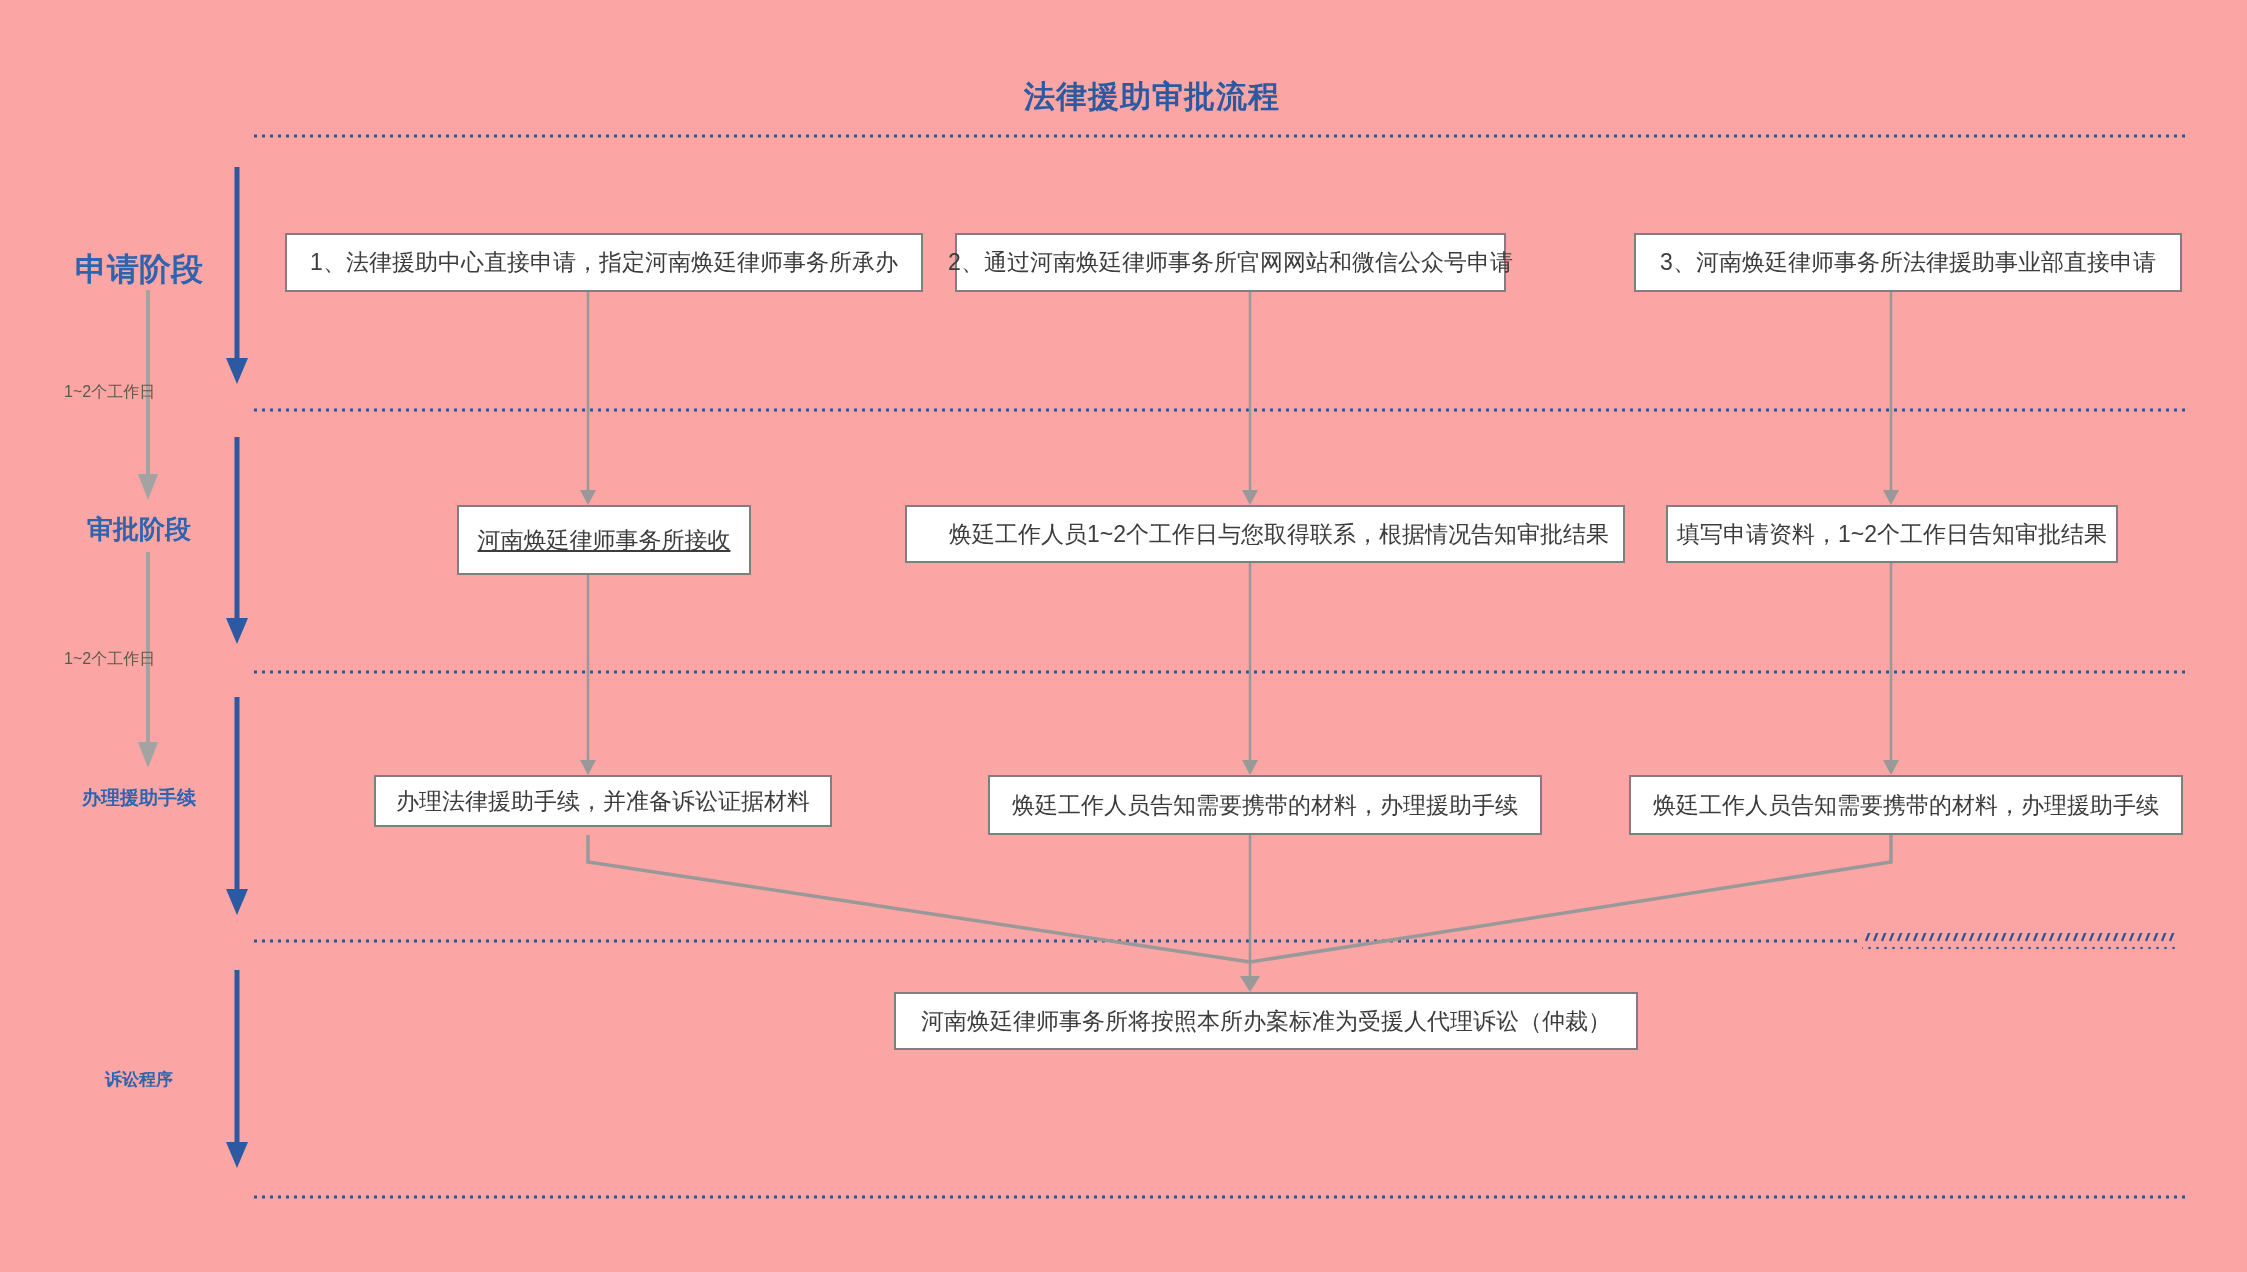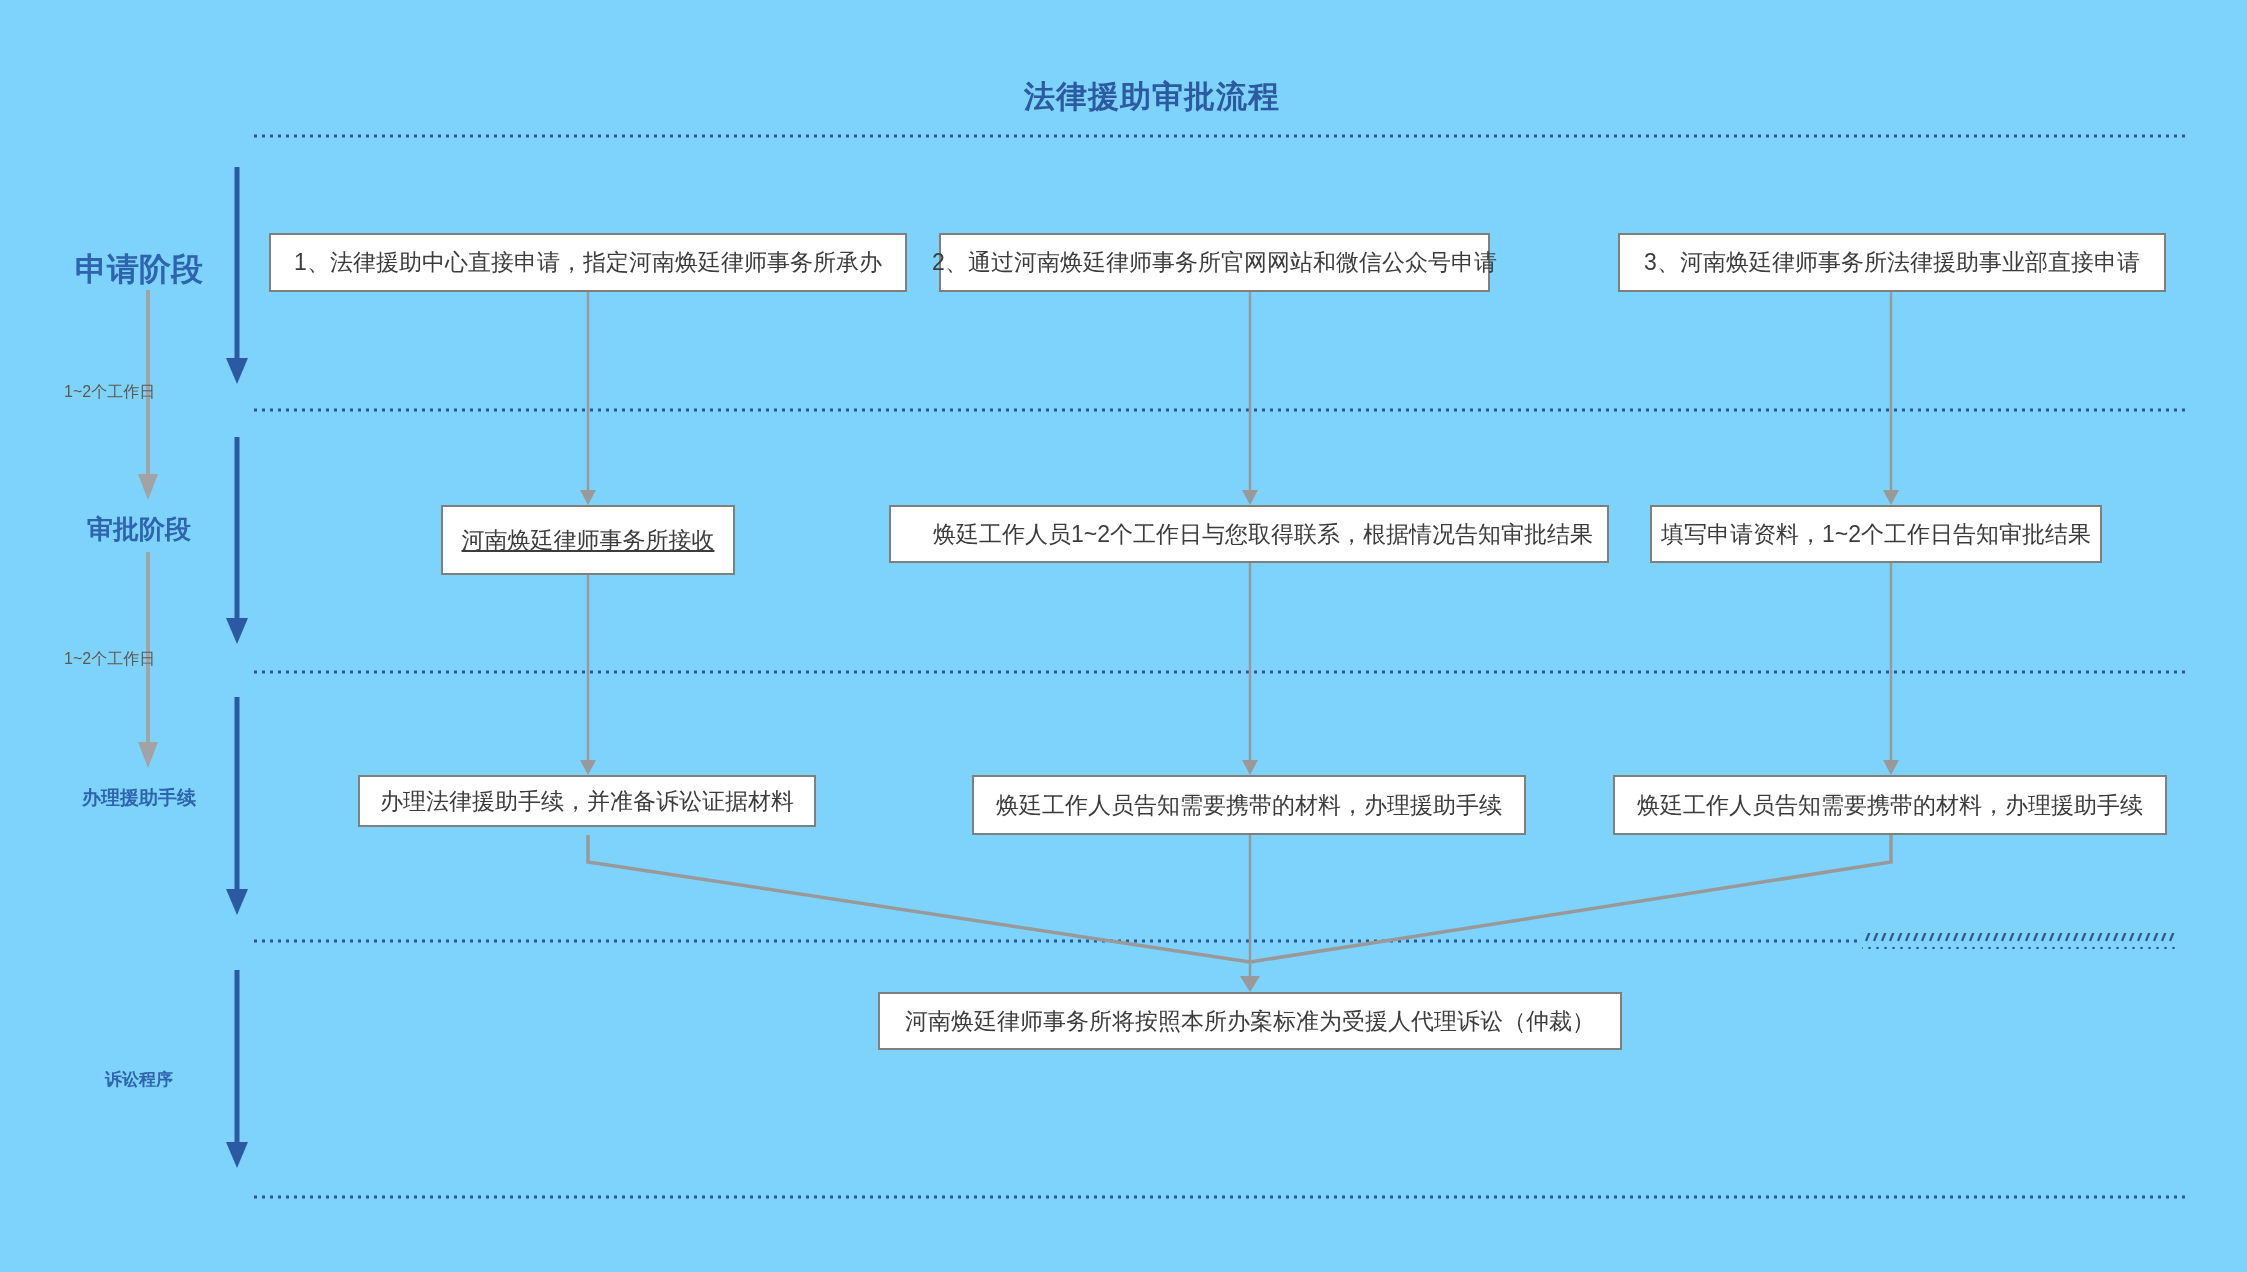--- a/index.html
+++ b/index.html
@@ -1,19 +1,19 @@
 <!DOCTYPE html>
 <html><head>
 <meta charset="utf-8">
 <style>
   html,body{margin:0;padding:0;background:#ffffff;}
   .canvas{
     position:relative;
     width:2247px;height:1272px;
-    background:#7dd3fc;
+    background:#fca5a5;
     font-family:"Liberation Sans",sans-serif;
     overflow:hidden;
   }
   .lines{position:absolute;left:0;top:0;}
   .title{
     position:absolute;left:1020px;top:76px;width:264px;
     text-align:center;font-size:31px;font-weight:bold;color:#2b5aa0;
     letter-spacing:1px;white-space:nowrap;
   }
   .stage-label{
@@ -23,20 +23,21 @@
   .duration-label{
     position:absolute;left:64px;width:150px;text-align:left;
     font-size:16px;color:#5f584a;white-space:nowrap;
   }
   .box{
     position:absolute;box-sizing:border-box;
     border:2px solid #7f7f7f;background:#ffffff;
     display:flex;align-items:center;justify-content:center;
     font-size:23px;color:#3c3c3c;white-space:nowrap;
     line-height:1;
+    margin-left:16px;
   }
 </style>
 </head>
 <body>
 
 <div class="canvas">
 
   <div class="title">法律援助审批流程</div>
 
   <svg class="lines" width="2247" height="1272" viewBox="0 0 2247 1272">

